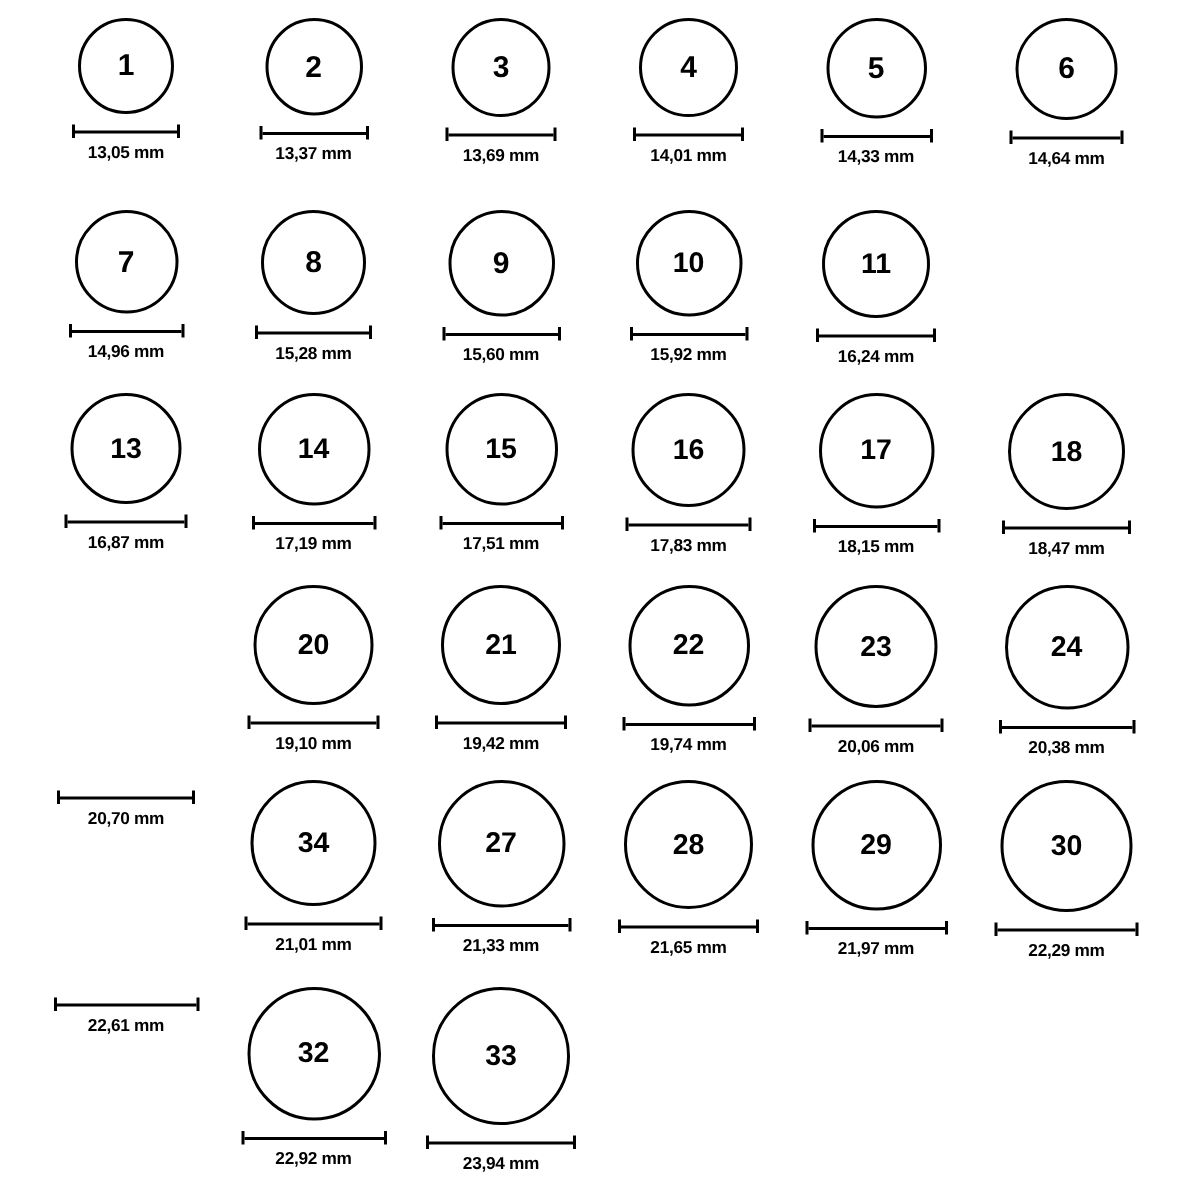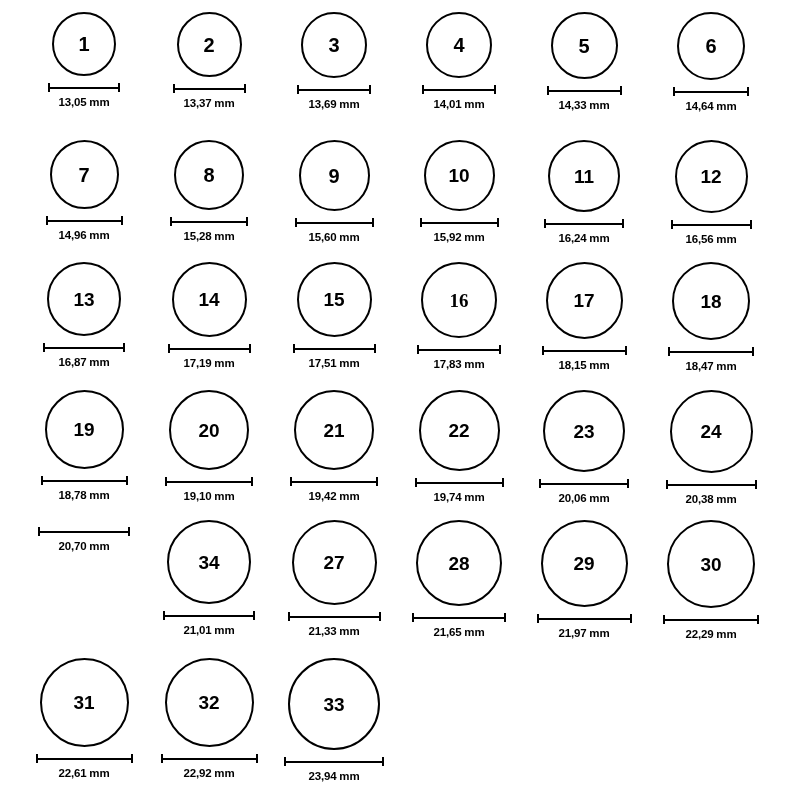--- a/index.html
+++ b/index.html
@@ -141,27 +141,20 @@
       <div class="measure" style="width: 79px;"></div>
       <div class="diameter-label">15,92 mm</div>
     </div>
     <div class="size-cell" style="left: 524px; top: 140px; width: 120px;">
       <div class="ring-circle" style="width: 72px; height: 72px;">
         <span class="ring-number" style="font-size: 19px;">11</span>
       </div>
       <div class="measure" style="width: 80px;"></div>
       <div class="diameter-label">16,24 mm</div>
     </div>
-    <div class="size-cell" style="left: 651px; top: 140px; width: 120px;">
-      <div class="ring-circle" style="width: 73px; height: 73px;">
-        <span class="ring-number" style="font-size: 19px;">12</span>
-      </div>
-      <div class="measure" style="width: 81px;"></div>
-      <div class="diameter-label">16,56 mm</div>
-    </div>
     <div class="size-cell" style="left: 24px; top: 262px; width: 120px;">
       <div class="ring-circle" style="width: 74px; height: 74px;">
         <span class="ring-number" style="font-size: 19px;">13</span>
       </div>
       <div class="measure" style="width: 82px;"></div>
       <div class="diameter-label">16,87 mm</div>
     </div>
     <div class="size-cell" style="left: 149px; top: 262px; width: 120px;">
       <div class="ring-circle" style="width: 75px; height: 75px;">
         <span class="ring-number" style="font-size: 19px;">14</span>
@@ -170,47 +163,40 @@
       <div class="diameter-label">17,19 mm</div>
     </div>
     <div class="size-cell" style="left: 274px; top: 262px; width: 120px;">
       <div class="ring-circle" style="width: 75px; height: 75px;">
         <span class="ring-number" style="font-size: 19px;">15</span>
       </div>
       <div class="measure" style="width: 83px;"></div>
       <div class="diameter-label">17,51 mm</div>
     </div>
     <div class="size-cell" style="left: 399px; top: 262px; width: 120px;">
-      <div class="ring-circle" style="width: 76px; height: 76px; font-family: Liberation Serif, serif;">
+      <div class="ring-circle" style="width: 76px; height: 76px;">
         <span class="ring-number" style="font-size: 19px;">16</span>
       </div>
       <div class="measure" style="width: 84px;"></div>
       <div class="diameter-label">17,83 mm</div>
     </div>
     <div class="size-cell" style="left: 524px; top: 262px; width: 120px;">
       <div class="ring-circle" style="width: 77px; height: 77px;">
         <span class="ring-number" style="font-size: 19px;">17</span>
       </div>
       <div class="measure" style="width: 85px;"></div>
       <div class="diameter-label">18,15 mm</div>
     </div>
     <div class="size-cell" style="left: 651px; top: 262px; width: 120px;">
       <div class="ring-circle" style="width: 78px; height: 78px;">
         <span class="ring-number" style="font-size: 19px;">18</span>
       </div>
       <div class="measure" style="width: 86px;"></div>
       <div class="diameter-label">18,47 mm</div>
     </div>
-    <div class="size-cell" style="left: 24px; top: 390px; width: 120px;">
-      <div class="ring-circle" style="width: 79px; height: 79px;">
-        <span class="ring-number" style="font-size: 19px;">19</span>
-      </div>
-      <div class="measure" style="width: 87px;"></div>
-      <div class="diameter-label">18,78 mm</div>
-    </div>
     <div class="size-cell" style="left: 149px; top: 390px; width: 120px;">
       <div class="ring-circle" style="width: 80px; height: 80px;">
         <span class="ring-number" style="font-size: 19px;">20</span>
       </div>
       <div class="measure" style="width: 88px;"></div>
       <div class="diameter-label">19,10 mm</div>
     </div>
     <div class="size-cell" style="left: 274px; top: 390px; width: 120px;">
       <div class="ring-circle" style="width: 80px; height: 80px;">
         <span class="ring-number" style="font-size: 19px;">21</span>
@@ -272,23 +258,20 @@
       <div class="diameter-label">21,97 mm</div>
     </div>
     <div class="size-cell" style="left: 651px; top: 520px; width: 120px;">
       <div class="ring-circle" style="width: 88px; height: 88px;">
         <span class="ring-number" style="font-size: 19px;">30</span>
       </div>
       <div class="measure" style="width: 96px;"></div>
       <div class="diameter-label">22,29 mm</div>
     </div>
     <div class="size-cell" style="left: 24px; top: 658px; width: 120px;">
-      <div class="ring-circle" style="width: 89px; height: 89px;">
-        <span class="ring-number" style="font-size: 19px;">31</span>
-      </div>
       <div class="measure" style="width: 97px;"></div>
       <div class="diameter-label">22,61 mm</div>
     </div>
     <div class="size-cell" style="left: 149px; top: 658px; width: 120px;">
       <div class="ring-circle" style="width: 89px; height: 89px;">
         <span class="ring-number" style="font-size: 19px;">32</span>
       </div>
       <div class="measure" style="width: 97px;"></div>
       <div class="diameter-label">22,92 mm</div>
     </div>

